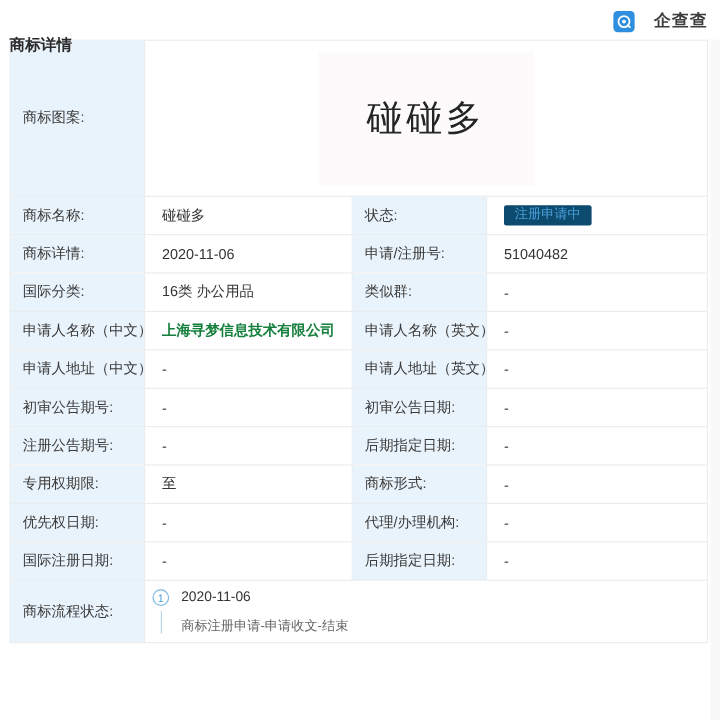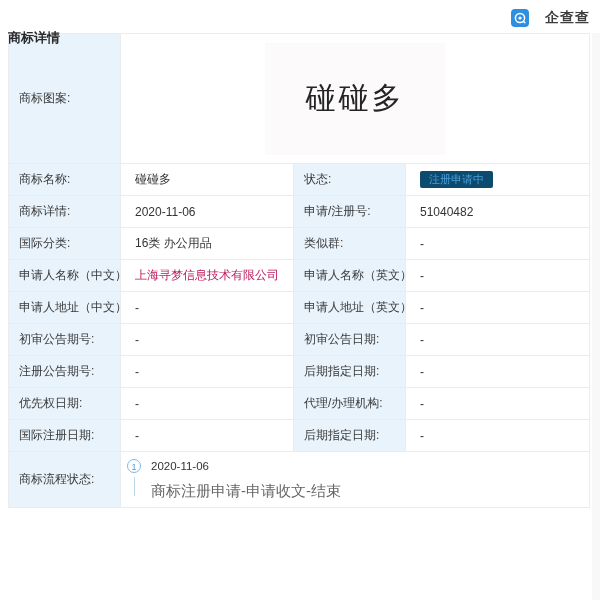--- a/index.html
+++ b/index.html
@@ -94,22 +94,23 @@
     display: inline-block;
     background: #0c4a6e;
     color: #4b9fd8;
     font-size: 11px;
     padding: 3px 9px;
     border-radius: 2px;
     line-height: 1;
   }
   
   .link {
-    color: #be185d;
+    color: #15803d;
     cursor: pointer;
+    font-weight: bold;
   }
   
   .proc-cell { padding: 7px 0 6px 6px; }
   .step { position: relative; padding-left: 24px; }
   .step-circle {
     position: absolute;
     left: 0; top: 0;
     width: 14px; height: 14px;
     border: 1px solid #7fb9e4;
     border-radius: 50%;
@@ -127,21 +128,21 @@
   }
   .step-date {
     font-size: 11.5px;
     color: #333;
     line-height: 15px;
     display: block;
   }
   .step-desc {
     display: block;
     margin-top: 8px;
-    font-size: 15px;
+    font-size: 11px;
     color: #666;
   }
 </style>
 </head>
 <body>
 
 <div class="header">
   <div class="page-title">商标详情</div>
   <div class="brand">
     <span style="display:inline-flex;">
@@ -225,20 +226,26 @@
   </tr>
 
   <tr class="r">
     <td class="lab">注册公告期号:</td>
     <td class="val">-</td>
     <td class="lab">后期指定日期:</td>
     <td class="val">-</td>
   </tr>
 
 
+  <tr class="r">
+    <td class="lab">专用权期限:</td>
+    <td class="val">至</td>
+    <td class="lab">商标形式:</td>
+    <td class="val">-</td>
+  </tr>
 
   <tr class="r">
     <td class="lab">优先权日期:</td>
     <td class="val">-</td>
     <td class="lab">代理/办理机构:</td>
     <td class="val">-</td>
   </tr>
 
   <tr class="r">
     <td class="lab">国际注册日期:</td>

